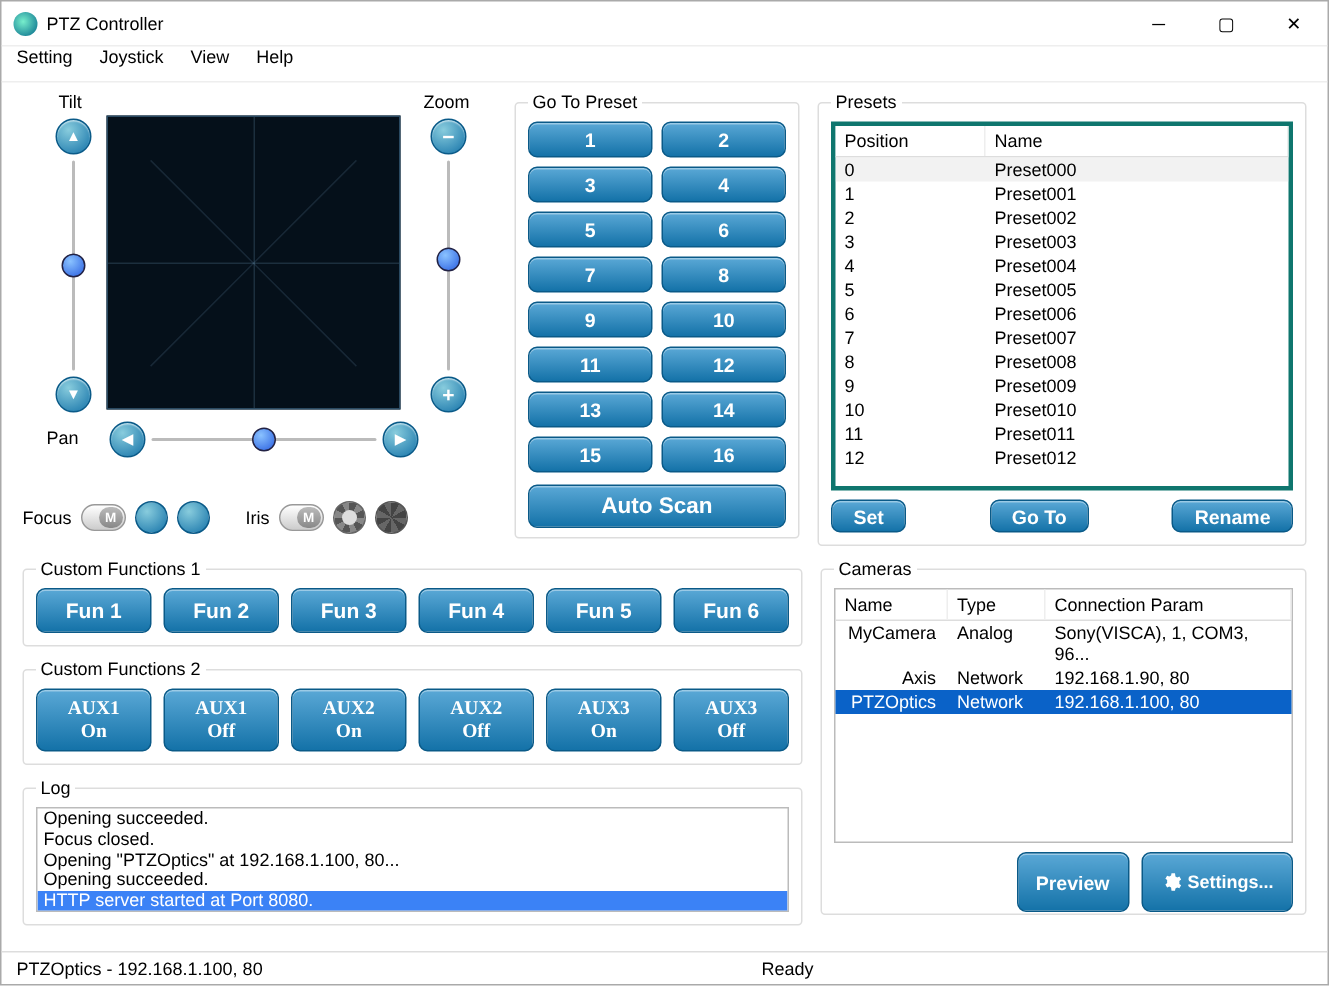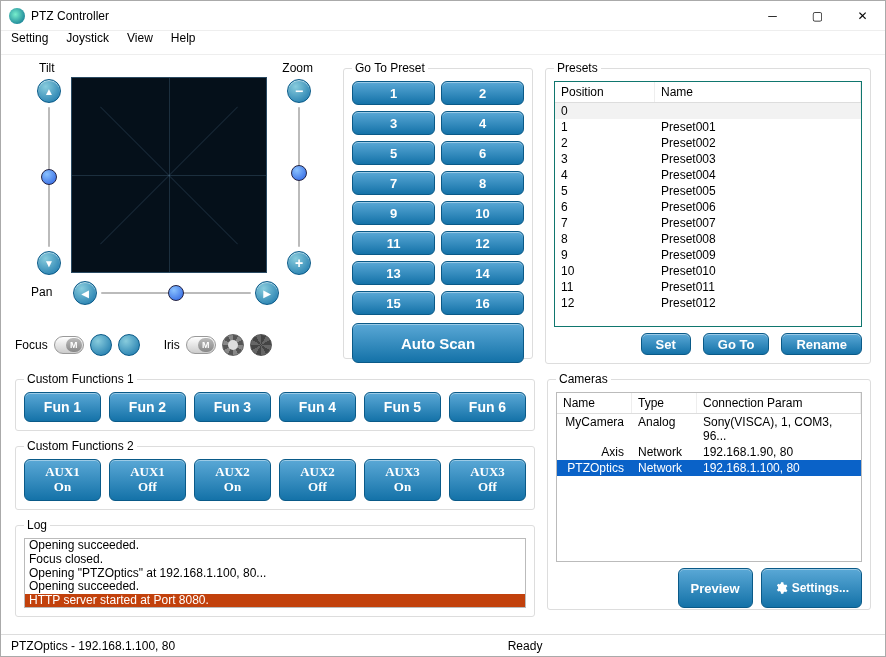--- a/index.html
+++ b/index.html
@@ -62,34 +62,34 @@
   .pill { width:30px; height:18px; border-radius:9px; background:linear-gradient(#fff,#ccc); border:1px solid #999; position:relative; }
   .pill .m { position:absolute; right:1px; top:1px; width:16px; height:14px; border-radius:7px; background:linear-gradient(#bbb,#888); color:#fff; font-size:9px; font-weight:bold; display:flex; align-items:center; justify-content:center; }
   .icon18 { width:22px; height:22px; border-radius:50%; background:radial-gradient(circle at 35% 30%, #8cd, #1472a8); border:1px solid #0a5a88; }
   .iris-open { width:22px; height:22px; border-radius:50%; background: conic-gradient(#555 0 30deg,#888 30deg 60deg,#555 60deg 90deg,#888 90deg 120deg,#555 120deg 150deg,#888 150deg 180deg,#555 180deg 210deg,#888 210deg 240deg,#555 240deg 270deg,#888 270deg 300deg,#555 300deg 330deg,#888 330deg 360deg); border:1px solid #666; position:relative; }
   .iris-open::after { content:""; position:absolute; inset:5px; border-radius:50%; background:#ddd; }
   .iris-close { width:22px; height:22px; border-radius:50%; background: conic-gradient(#444 0 30deg,#666 30deg 60deg,#444 60deg 90deg,#666 90deg 120deg,#444 120deg 150deg,#666 150deg 180deg,#444 180deg 210deg,#666 210deg 240deg,#444 240deg 270deg,#666 270deg 300deg,#444 300deg 330deg,#666 330deg 360deg); border:1px solid #555; }
 
   
   .preset-grid { display:grid; grid-template-columns: 1fr 1fr; gap: 6px; }
   .preset-grid .bluebtn { height: 24px; font-size: 13px; }
-  .autoscan { height: 40px; width: 100%; margin-top: 8px; font-size: 15px; }
-
-  
-  .table-box { border:1px solid #0f766e; height: 246px; overflow:hidden; background:#fff; position:relative; }
+  .autoscan { height: 29px; width: 100%; margin-top: 8px; font-size: 15px; }
+
+  
+  .table-box { border:3px solid #0f766e; height: 246px; overflow:hidden; background:#fff; position:relative; }
   .table-head { display:flex; background:#fff; border-bottom:1px solid #ddd; }
   .table-head div { padding:3px 6px; font-size:12px; border-right:1px solid #eee; }
   .table-body { overflow-y:scroll; height: calc(100% - 22px); }
   .table-row { display:flex; }
   .table-row div { padding:1px 6px; font-size:12px; }
   .col-pos { width: 100px; flex:0 0 100px; }
   .col-name { flex:1; }
   .table-body .table-row:first-child { background:#f2f2f2; }
 
-  .actions { display:flex; gap:12px; justify-content:flex-end; margin-top:6px; }
+  .actions { display:flex; gap:12px; justify-content:space-between; margin-top:6px; }
   .actions .bluebtn { height:22px; padding: 0 14px; font-size:13px; }
 
   
   .fun-row { display:flex; gap:8px; }
   .fun-row .bluebtn { flex:1; height:30px; font-size:14px; }
   .aux-row { display:flex; gap:8px; }
   .aux-row .bluebtn { flex:1; height:42px; font-size:13px; white-space:pre; line-height:1.15; text-align:center;font-family:Liberation Serif, serif; }
 
   
   .cam-table { border:1px solid #bbb; height:170px; background:#fff; }
@@ -102,21 +102,21 @@
   .c3 { flex:1; }
   .cam-row.sel { background:#0a62c8; color:#fff; }
 
   .cam-actions { display:flex; gap:8px; justify-content:flex-end; margin-top:6px; }
   .cam-actions .bluebtn { height:40px; padding:0 12px; font-size:13px; }
   .gear { width:14px; height:14px; margin-right:4px; display:inline-block; }
 
   
   .log-box { border:1px solid #bbb; height:70px; overflow:hidden; background:#fff; }
   .log-line { padding:0 4px; font-size:12px; line-height:1.15; }
-  .log-line.sel { background:#c2410c; color:#fff; }
+  .log-line.sel { background:#3b82f6; color:#fff; }
 
   
   .statusbar { position:absolute; left:0; right:0; bottom:0; height:22px; border-top:1px solid #ddd; display:flex; align-items:center; font-size:12px; padding:0 10px; }
   .statusbar .sleft { flex:0 0 auto; }
   .statusbar .scenter { flex:1; text-align:center; }
 </style>
 </head>
 <body>
 
 <div class="titlebar">
@@ -215,20 +215,21 @@
       <fieldset class="group">
         <legend>Presets</legend>
         <div class="table-box">
           <div class="table-head">
             <div class="col-pos">Position</div>
             <div class="col-name">Name</div>
           </div>
           <div class="table-body" id="presets-body">
               <div class="table-row">
                 <div class="col-pos">0</div>
+                <div class="col-name">Preset000</div>
               </div>
               <div class="table-row">
                 <div class="col-pos">1</div>
                 <div class="col-name">Preset001</div>
               </div>
               <div class="table-row">
                 <div class="col-pos">2</div>
                 <div class="col-name">Preset002</div>
               </div>
               <div class="table-row">

